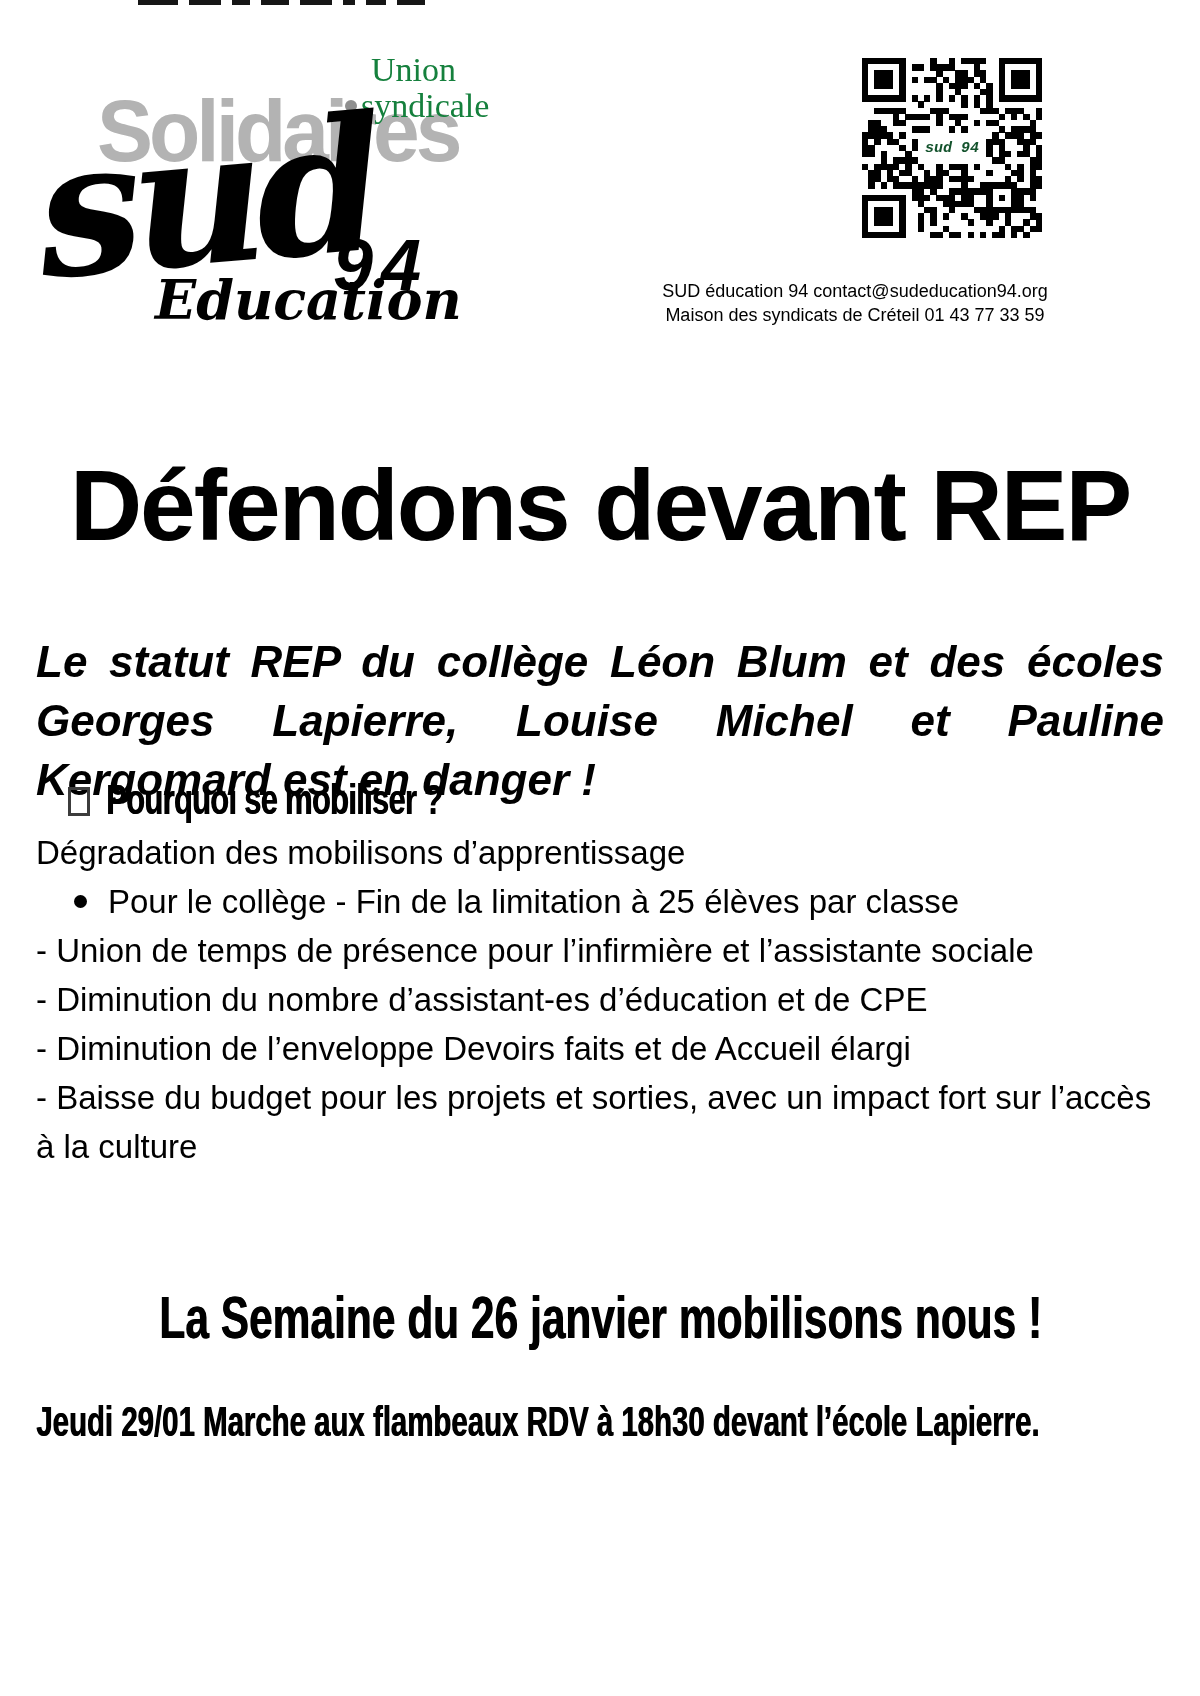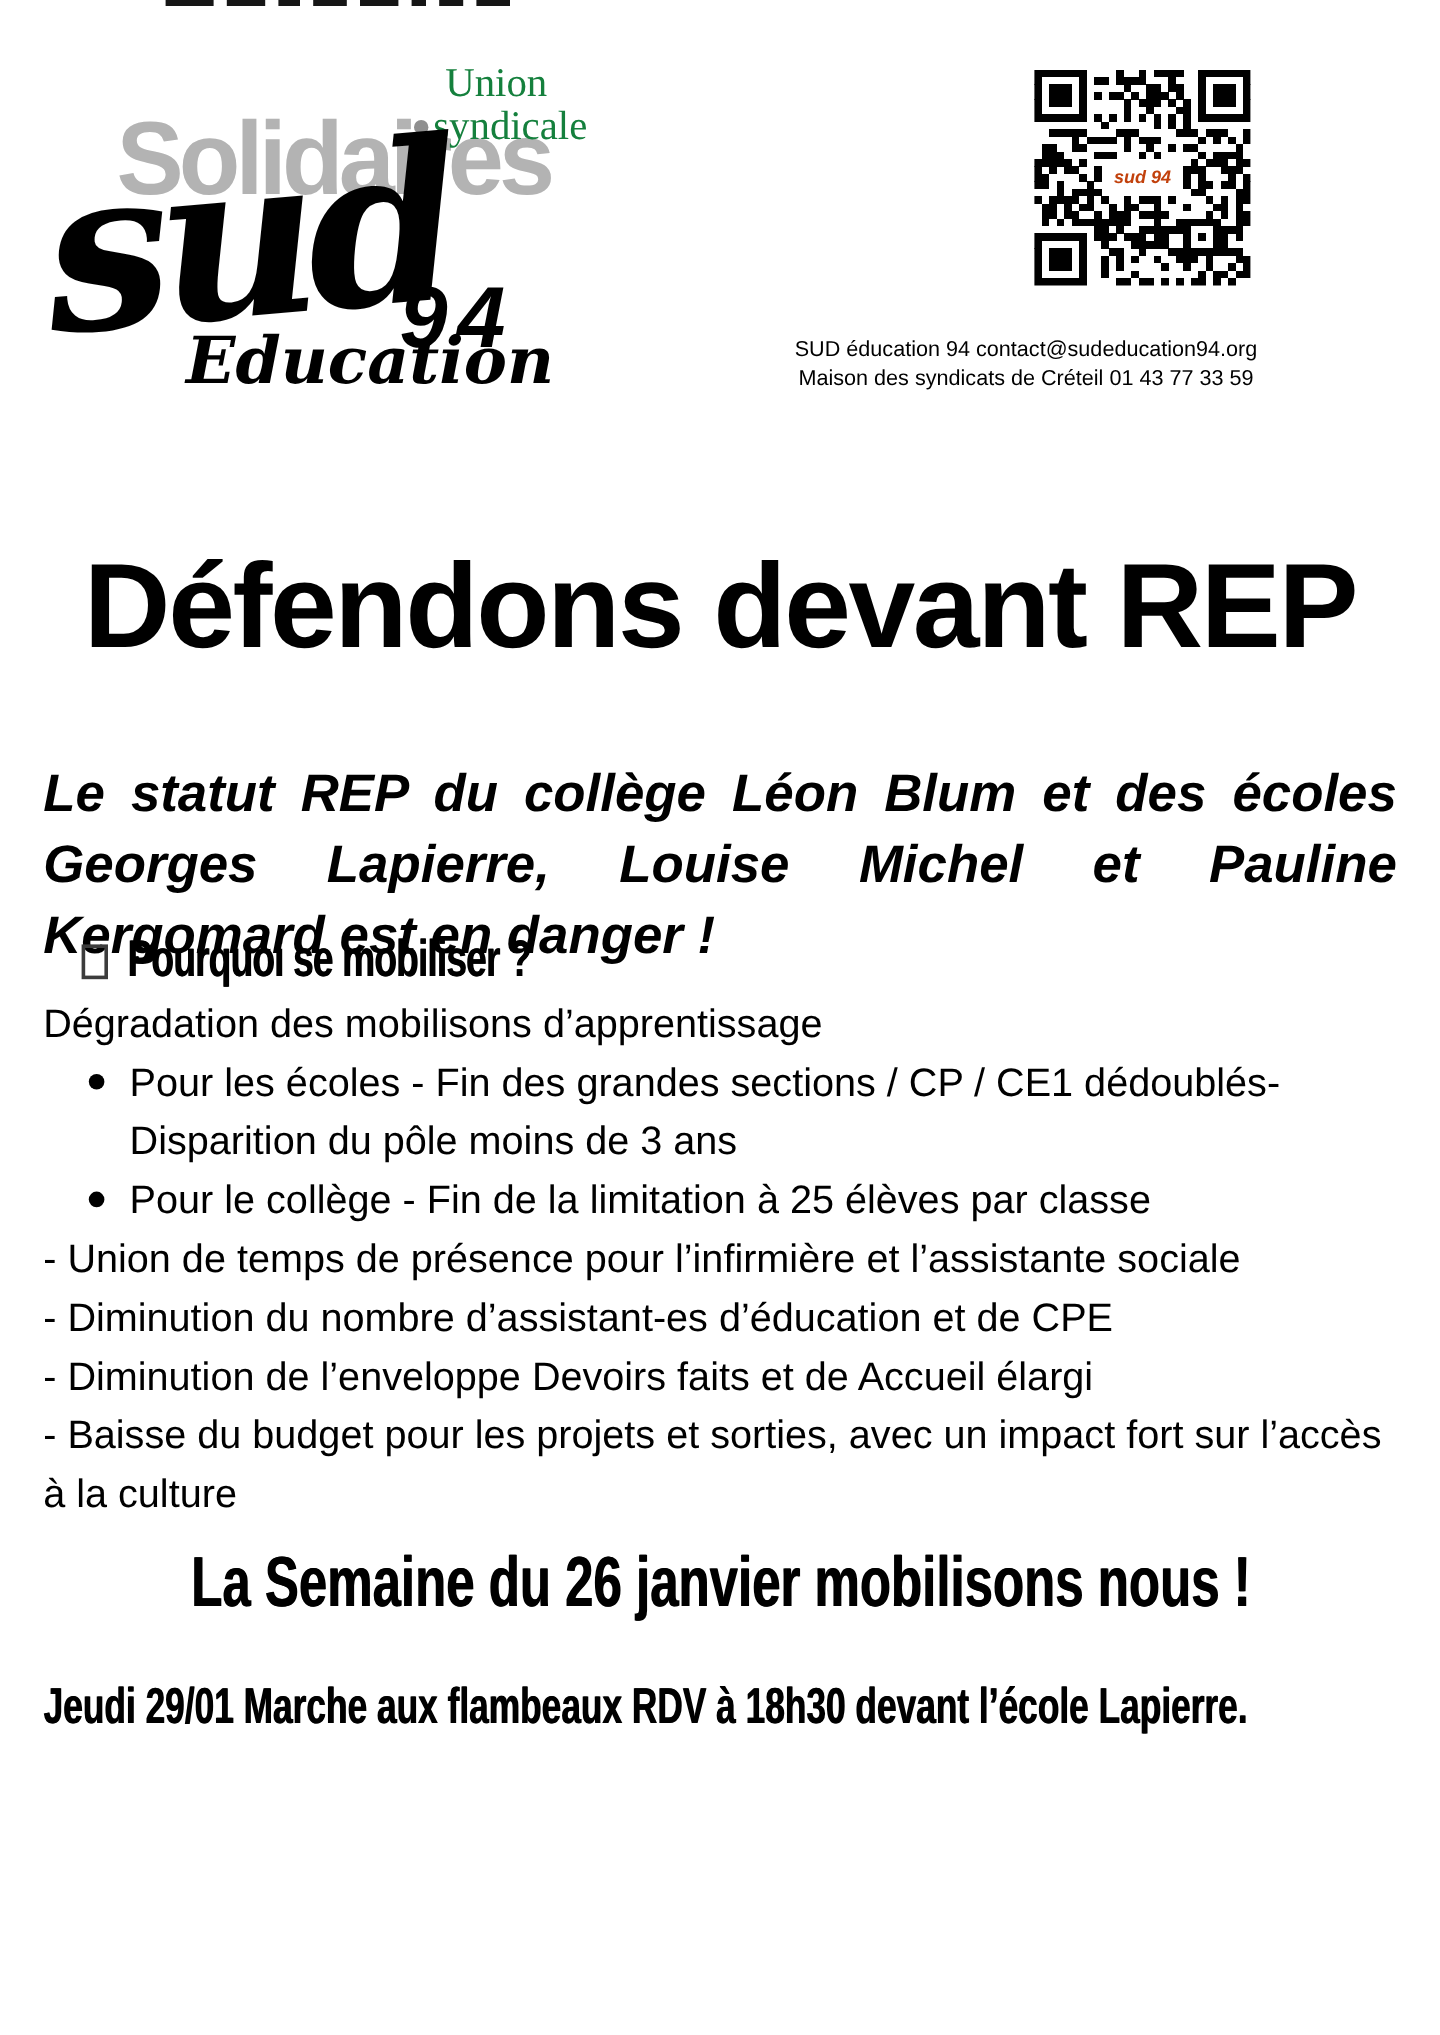--- a/index.html
+++ b/index.html
@@ -30,22 +30,22 @@
     font-size:185px;line-height:1;letter-spacing:-10px;
     transform:rotate(-5deg);transform-origin:50% 50%;}
   .logo .num94{position:absolute;left:288px;top:176px;font-size:72px;font-weight:bold;letter-spacing:8px;font-style:italic;}
   .logo .education{position:absolute;left:110px;top:220px;
     font-family:"DejaVu Serif",serif;font-style:italic;font-weight:bold;font-size:54px;white-space:nowrap;}
 
   
   .qr{position:absolute;left:862px;top:58px;width:180px;height:180px;}
   .qr svg{display:block;}
   .qr-center{position:absolute;left:50%;top:50%;transform:translate(-50%,-50%);
-    background:#fff;padding:0 4px;font-family:Liberation Sans, sans-serif;
-    font-style:italic;font-weight:bold;font-size:15px;white-space:nowrap;color:#c2410c;}
+    background:#fff;padding:0 4px;font-family:Liberation Mono, monospace;
+    font-style:italic;font-weight:bold;font-size:15px;white-space:nowrap;color:#14532d;}
   .contact{position:absolute;left:615px;top:280px;width:480px;text-align:center;
     font-size:18px;line-height:1.32;}
 
   
   .title{position:absolute;left:0;top:448px;width:100%;text-align:center;
     font-size:100px;font-weight:bold;letter-spacing:-2px;white-space:nowrap;}
 
   
   .intro{position:absolute;left:36px;top:604px;width:1128px;
     font-size:44px;font-weight:bold;font-style:italic;line-height:1.34;text-align:justify;margin-top:29px;}
@@ -517,24 +517,20 @@
 
   <div class="section">
     <div class="sec-heading">
       <span class="square"></span>
       <span class="cond-heading">Pourquoi se mobiliser ?</span>
     </div>
     <div>Dégradation des mobilisons d’apprentissage</div>
 
     <div class="bullet">
       <span class="dot"></span>
-      <span class="btext">Pour les écoles - Fin des grandes sections / CP / CE1 dédoublés- Disparition du pôle moins de 3 ans</span>
-    </div>
-    <div class="bullet">
-      <span class="dot"></span>
       <span class="btext">Pour le collège - Fin de la limitation à 25 élèves par classe</span>
     </div>
 
     <div class="dash-item">- Union de temps de présence pour l’infirmière et l’assistante sociale</div>
     <div class="dash-item">- Diminution du nombre d’assistant-es d’éducation et de CPE</div>
     <div class="dash-item">- Diminution de l’enveloppe Devoirs faits et de Accueil élargi</div>
     <div class="dash-item">- Baisse du budget pour les projets et sorties, avec un impact fort sur l’accès à la culture</div>
   </div>
 
   <div class="semaine">

